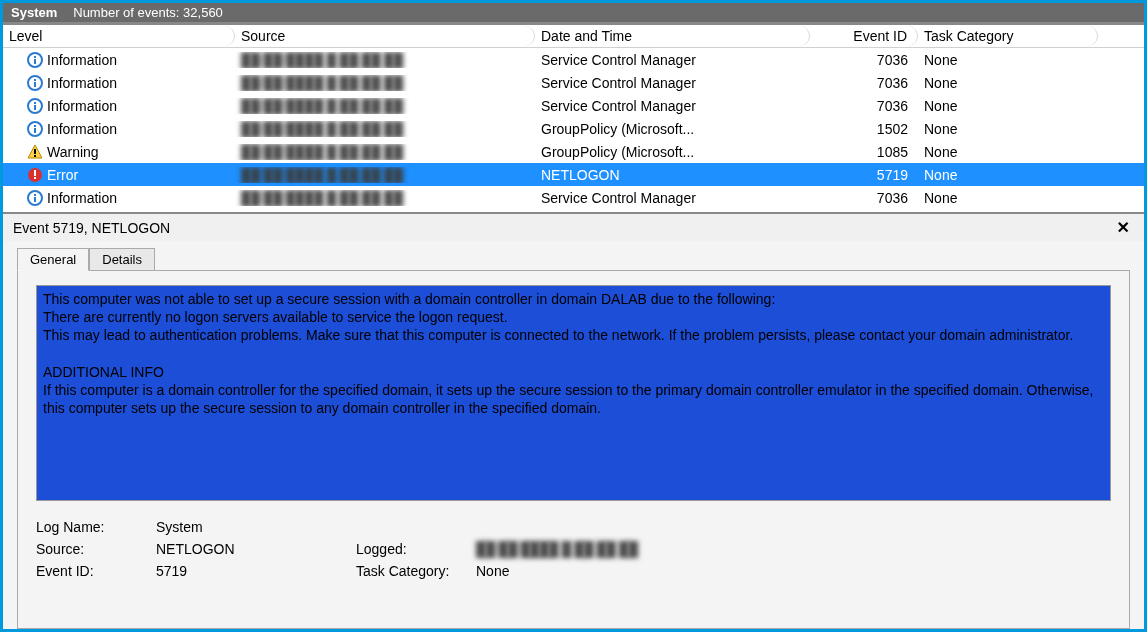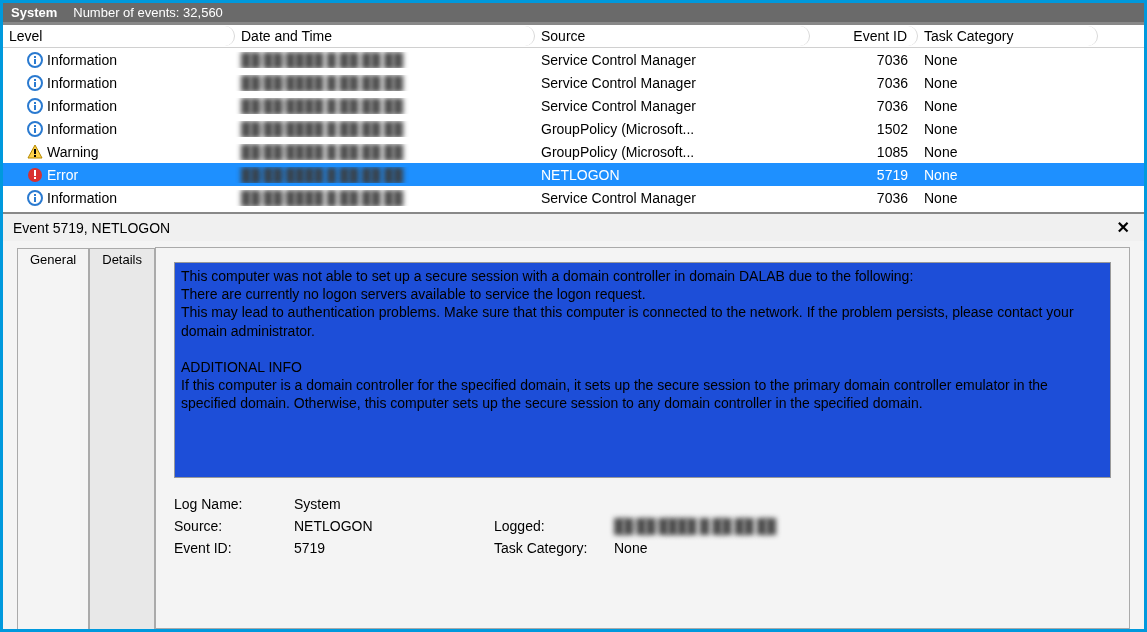--- a/index.html
+++ b/index.html
@@ -87,21 +87,21 @@
       padding: 4px 10px;
       font-size: 14px;
       background: #f0f0f0;
     }
     .close-x { font-weight: bold; font-size: 16px; cursor: pointer; padding: 0 4px; }
     .tabs-wrap {
       background: #f4f4f4;
       padding: 6px 14px 0 14px;
       flex: 1;
       display: flex;
-      flex-direction: row;
+      flex-direction: column;
       overflow: hidden;
     }
     .tabs { display: flex; position: relative; top: 1px; }
     .tab {
       padding: 3px 12px;
       border: 1px solid #aaa;
       background: #e8e8e8;
       font-size: 13px;
       cursor: pointer;
     }
@@ -143,22 +143,22 @@
 <body>
 
 <div class="titlebar">
   <span class="sys">System</span>
   <span>Number of events: 32,560</span>
 </div>
 
 <div class="event-list">
   <div class="headers">
     <div>Level</div>
+    <div>Source</div>
     <div>Date and Time</div>
-    <div>Source</div>
     <div class="col-id">Event ID</div>
     <div>Task Category</div>
   </div>
   <div id="rows">
       <div class="row">
         <div class="col-level">
           <svg class="icon" viewBox="0 0 16 16">
             <circle cx="8" cy="8" r="7" fill="#fff" stroke="#2a7ad0" stroke-width="2"></circle>
             <rect x="7" y="7" width="2" height="5" fill="#2a7ad0"></rect>
             <rect x="7" y="4" width="2" height="2" fill="#2a7ad0"></rect>

